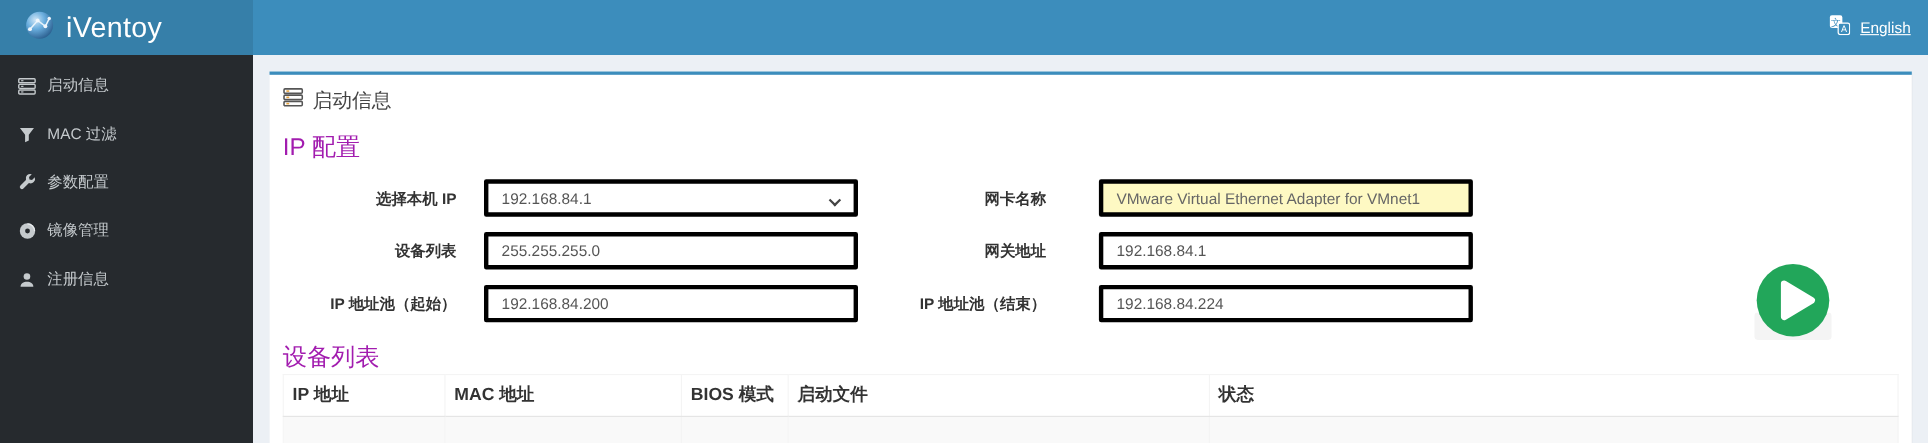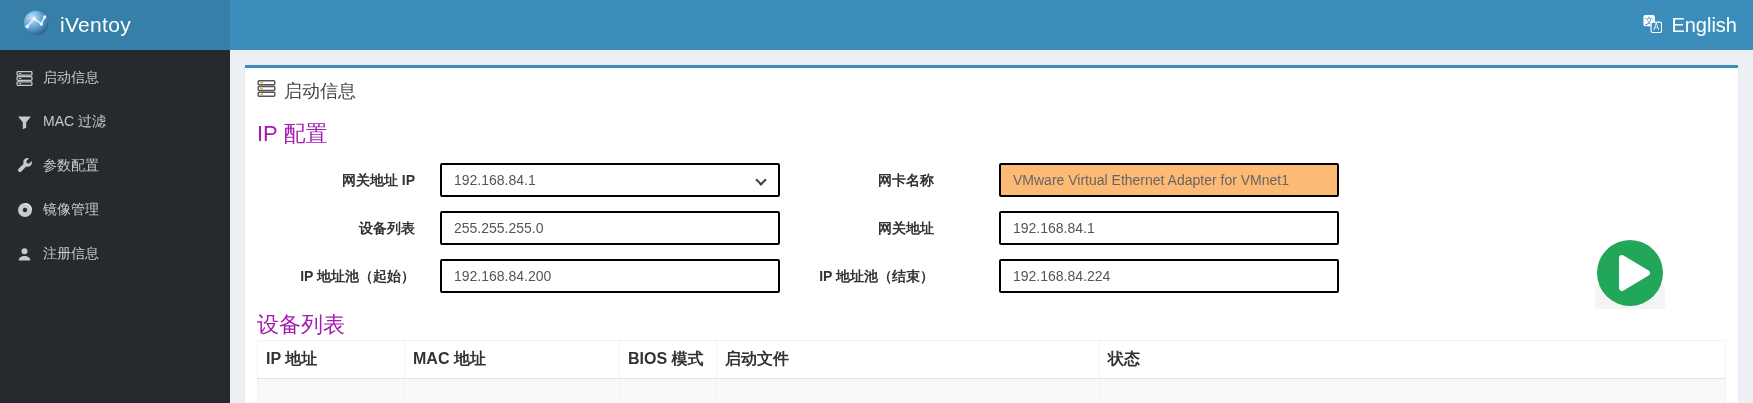--- a/index.html
+++ b/index.html
@@ -3,48 +3,48 @@
 <meta charset="utf-8">
 <style>
   * { margin:0; padding:0; box-sizing:border-box; }
   html,body { width:1753px; height:403px; overflow:hidden; font-family:"Liberation Sans","DejaVu Sans",sans-serif; background:#ecf0f5; }
   .root { position:relative; width:1753px; height:403px; }
 
   
   .navbar { position:absolute; top:0; left:0; width:100%; height:50px; background:#3c8dbc; z-index:10; }
   .logo { position:absolute; top:0; left:0; width:230px; height:50px; background:#367fa9; color:#fff;
           display:flex; align-items:center; padding-left:22px; gap:10px; }
-  .logo-text { font-size:21px; font-weight:400; letter-spacing:.3px;text-align:right; }
+  .logo-text { font-size:26px; font-weight:400; letter-spacing:.3px;text-align:right; }
   .nav-right { position:absolute; right:0; top:0; height:50px; display:flex; align-items:center; gap:9px; padding:0 16px; cursor:pointer; }
-  .nav-lang { color:#fff; font-size:20px; }
+  .nav-lang { color:#fff; font-size:14px;text-decoration:underline; }
 
   
   .sidebar { position:absolute; top:50px; left:0; width:230px; height:353px; background:#262a2e; }
   .side-menu { list-style:none; padding-top:6px; }
   .side-item { display:flex; align-items:center; gap:10px; padding:13px 5px 13px 16px; color:#c5cacd; font-size:14px; cursor:pointer; }
   .side-item .ic { width:17px; height:17px; flex:0 0 17px; display:inline-flex; align-items:center; justify-content:center; }
 
   
   .content { position:absolute; left:230px; top:50px; width:1523px; height:353px; background:#ecf0f5; padding:15px 15px 0 15px; }
   .box { position:relative; background:#fff; border-top:3px solid #3c8dbc; width:1493px; height:600px;
          box-shadow:0 1px 1px rgba(0,0,0,.1); padding:10px 12px; }
 
   .page-title { display:flex; align-items:center; gap:8px; font-size:18px; color:#444; height:22px; margin-top:2px; }
   .section-title { font-size:22px; color:#a21caf; margin-top:17px; height:22px; }
 
   
   .ip-form { margin-top:22px; display:grid; grid-template-columns:183px 340px 219px 340px; row-gap:14px; }
   .f-label { font-size:14px; font-weight:bold; color:#333; text-align:right; line-height:34px; white-space:nowrap; }
   .f-label.l1 { padding-right:25px; }
-  .f-label.l2 { padding-right:65px; }
+  .f-label.l2 { padding-right:48px; }
   .f-ctl { height:34px; }
   input.form-control, .select-box {
-    width:100%; height:34px; border:2px solid #000000; border-radius:2px; background:#fff;
+    width:100%; height:34px; border:4px solid #000000; border-radius:2px; background:#fff;
     font-size:14px; color:#555; padding:6px 12px; font-family:"Liberation Sans","DejaVu Sans",sans-serif; }
-  input.form-control:disabled { background:#fdba74; color:#666; }
+  input.form-control:disabled { background:#fef9c3; color:#666; }
   .select-box { position:relative; display:flex; align-items:center; cursor:pointer; }
   .select-box .chev { position:absolute; right:13px; top:11px; width:8px; height:8px;
     border-right:2px solid #444; border-bottom:2px solid #444; transform:rotate(45deg); }
 
   
   .start-wrap { position:absolute; left:1349px; top:167px; width:72px; height:76px; }
   .start-bg { position:absolute; left:1px; top:49px; width:70px; height:25px; background:#f4f4f4; border-radius:3px; }
   .start-btn { position:absolute; left:1px; top:3px; width:70px; height:70px; border:none; background:transparent; cursor:pointer; }
 
   
@@ -161,21 +161,21 @@
               <rect x="2.8" y="12.2" width="2.2" height="1.2" fill="#e8a33d"></rect>
           </svg>
         </span>
         <span>启动信息</span>
       </div>
 
       <div class="section-title">IP 配置</div>
 
       <div class="ip-form">
 
-        <div class="f-label l1">网关地址 IP</div>
+        <div class="f-label l1">选择本机 IP</div>
         <div class="f-ctl">
           <div class="select-box">
             <span>192.168.84.1</span>
             <span class="chev"></span>
           </div>
         </div>
         <div class="f-label l2">网卡名称</div>
         <div class="f-ctl">
           <input class="form-control" disabled="" value="VMware Virtual Ethernet Adapter for VMnet1" style="">
         </div>

